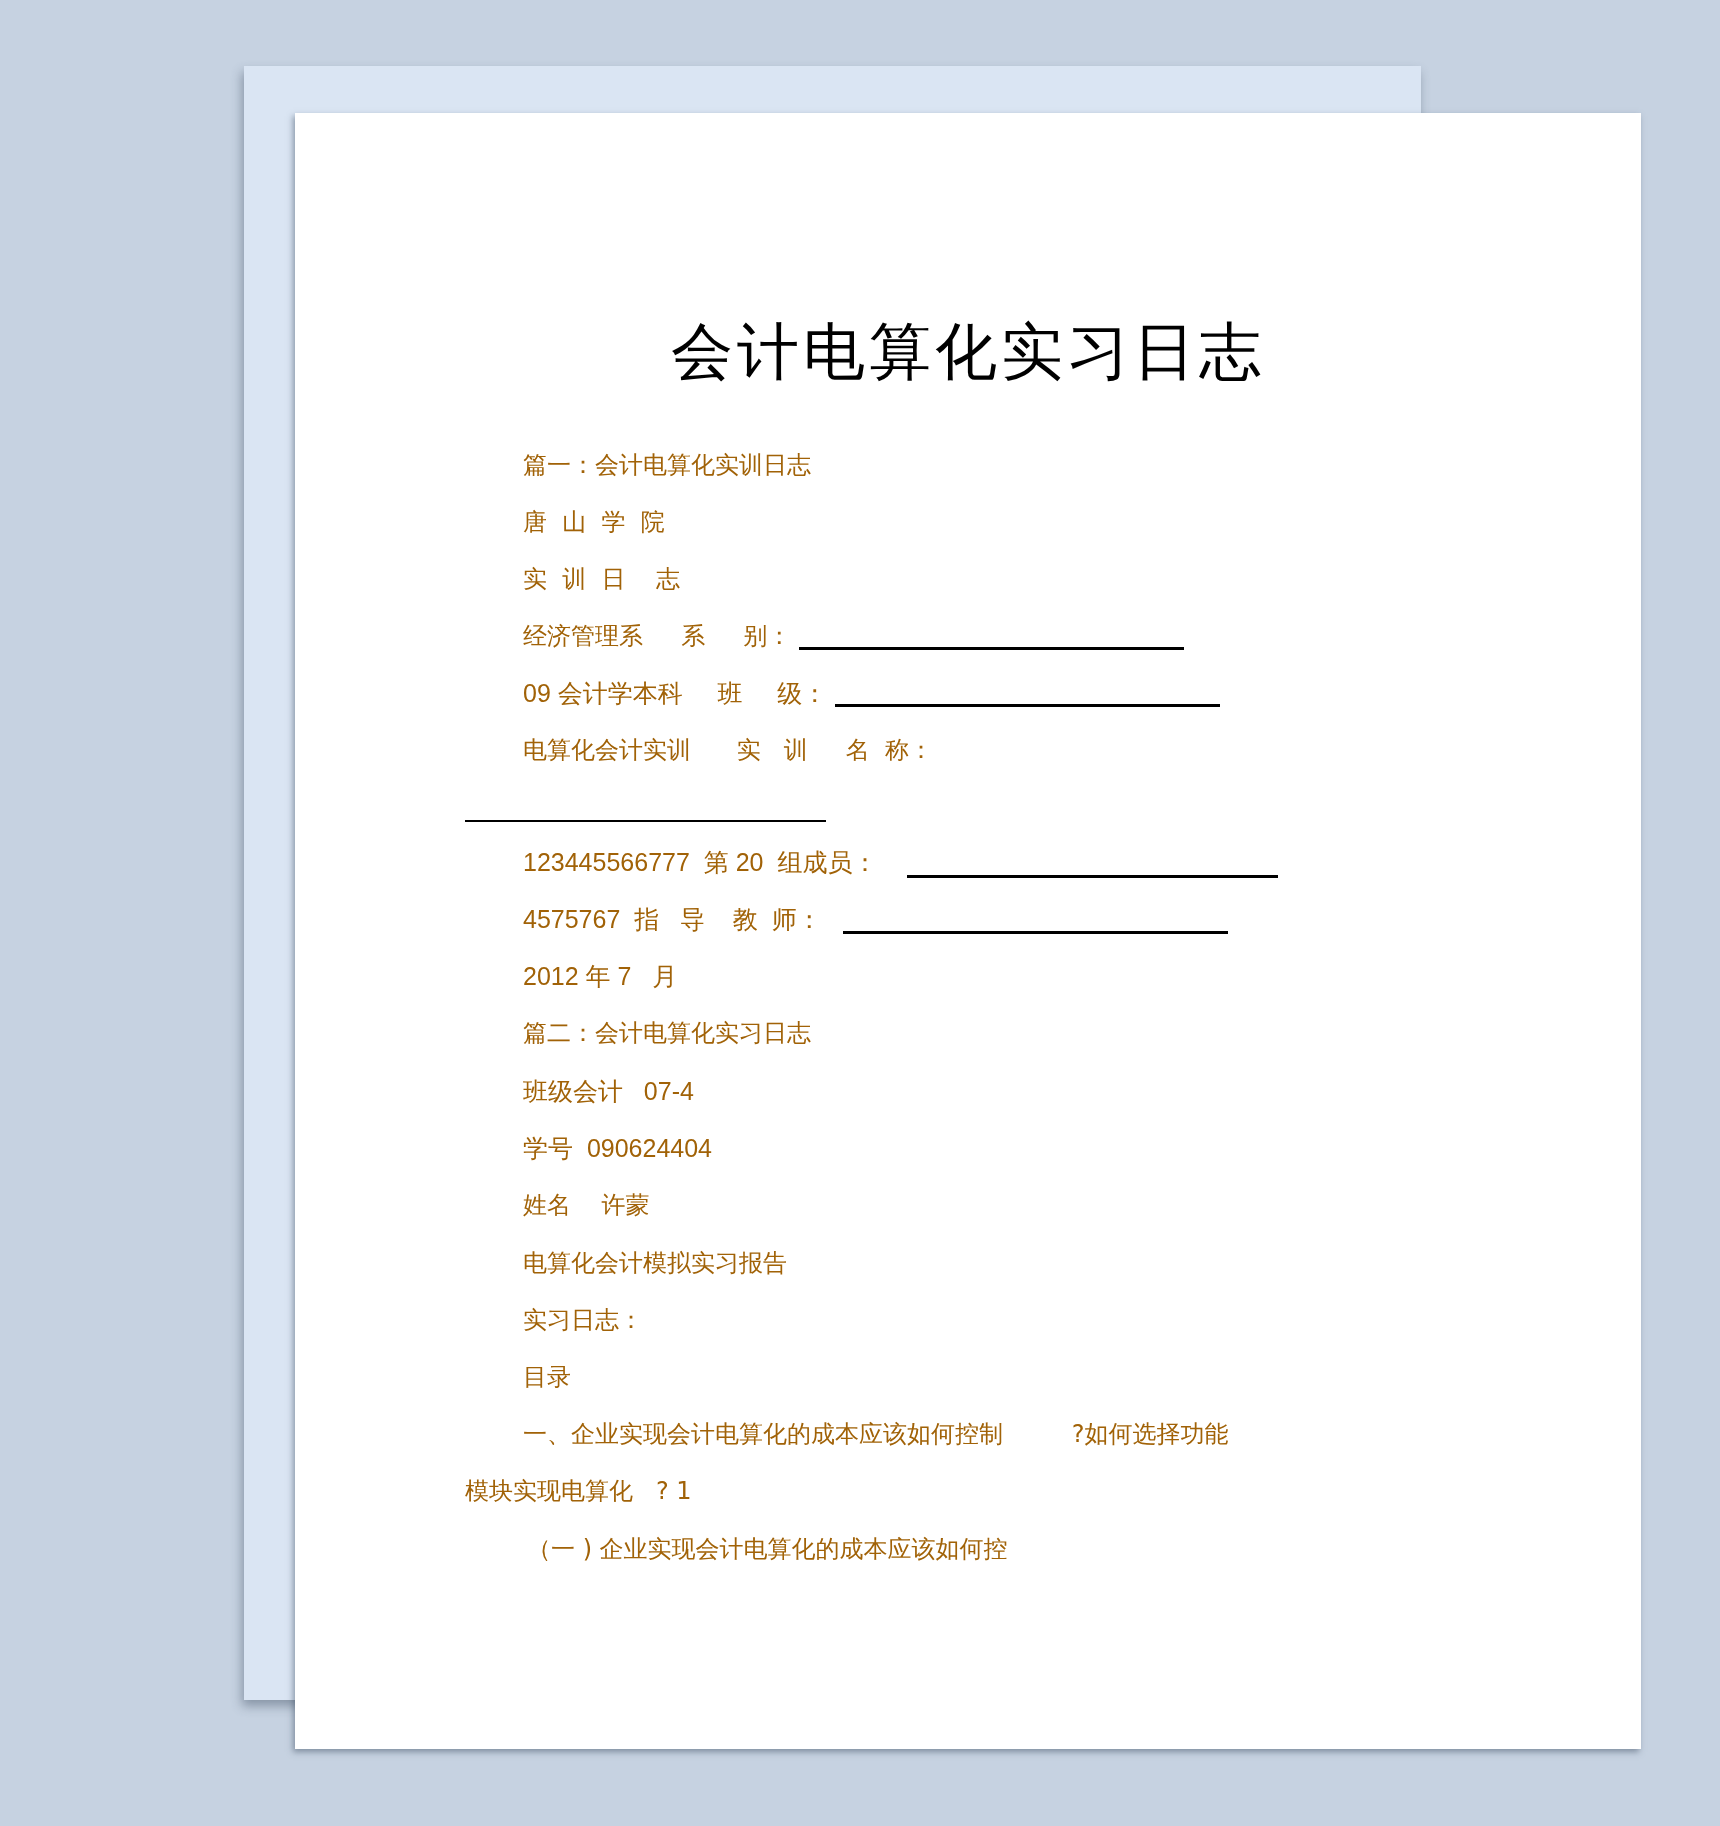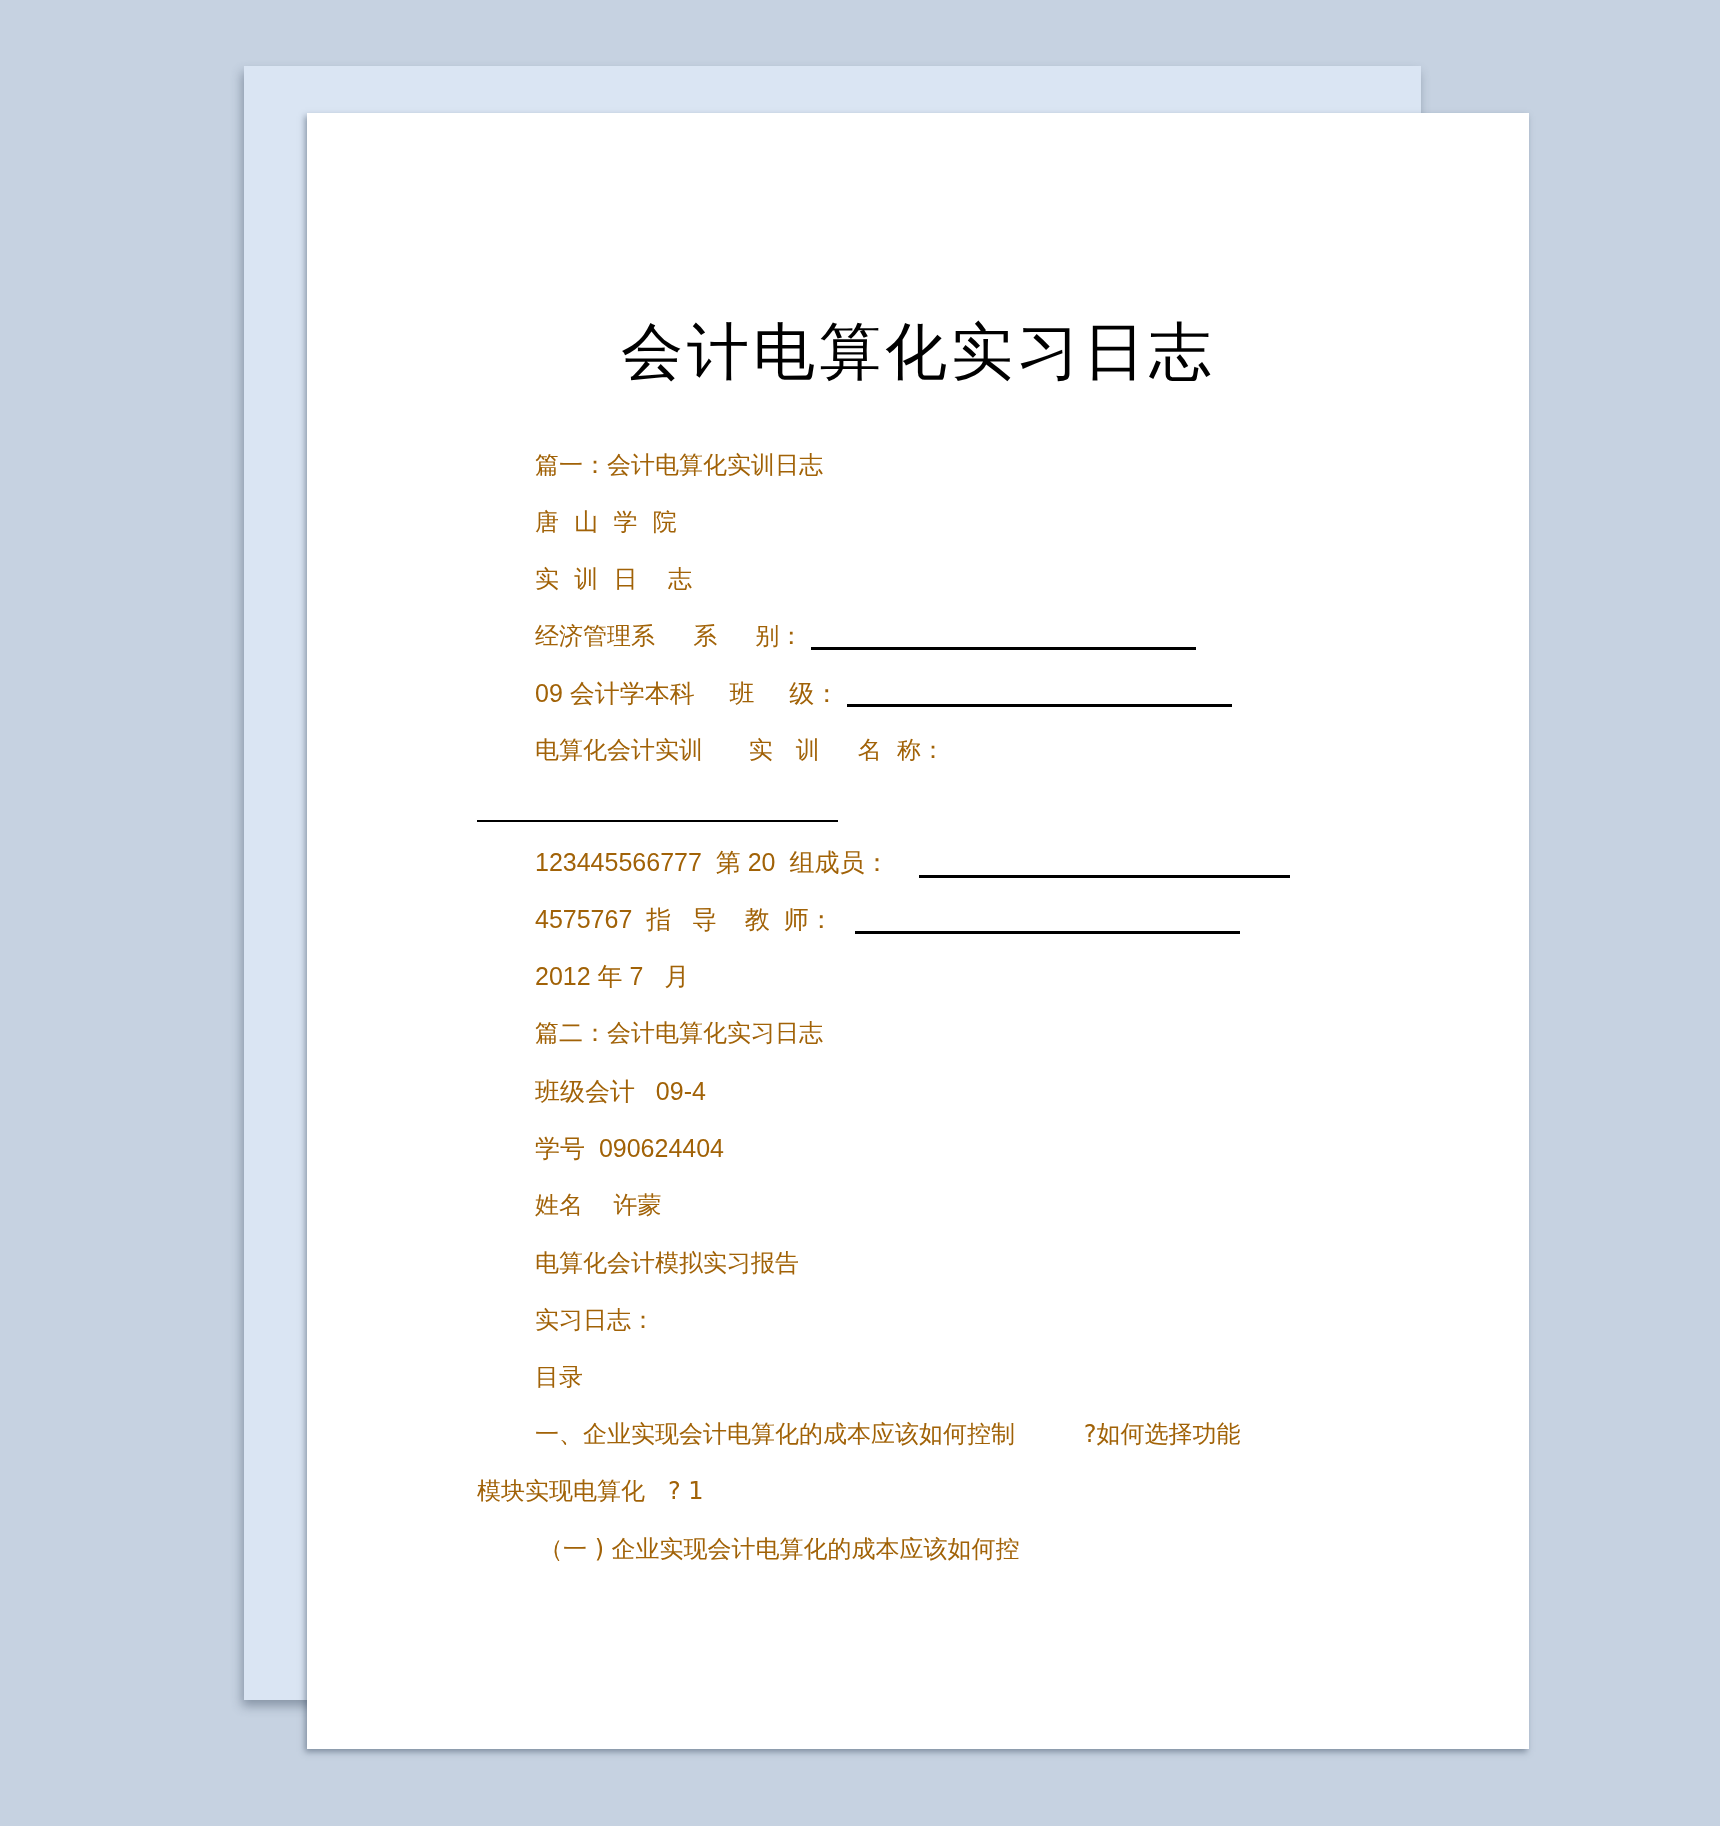--- a/index.html
+++ b/index.html
@@ -21,25 +21,24 @@
       top: 66px;
       width: 1177px;
       height: 1634px;
       background: #dae5f3;
       box-shadow: -2px 6px 10px rgba(60, 75, 95, 0.45);
     }
     .front-page {
       position: absolute;
       left: 295px;
       top: 113px;
-      width: 1222px;
+      width: 1346px;
       height: 1636px;
       background: #ffffff;
       box-shadow: -2px 3px 6px rgba(60, 75, 95, 0.5);
-      margin-left: 12px;
     }
     .doc-title {
       position: absolute;
       left: 0;
       width: 100%;
       top: 208px;
       text-align: center;
       font-family: "DejaVu Serif", "Liberation Serif", serif;
       font-size: 62px;
       letter-spacing: 4px;
@@ -89,21 +88,21 @@
   <div class="underline thin" style="left:170px; top:707px; width:361px;"></div>
 
   <div class="line num" style="left:228px; top:734px;">123445566777  第 20  组成员：</div>
   <div class="underline" style="left:612px; top:762px; width:371px;"></div>
 
   <div class="line num" style="left:228px; top:791px;">4575767  指   导    教  师：</div>
   <div class="underline" style="left:548px; top:818px; width:385px;"></div>
 
   <div class="line num" style="left:228px; top:848px;">2012 年 7   月</div>
   <div class="line" style="left:228px; top:905px;">篇二：会计电算化实习日志</div>
-  <div class="line num" style="left:228px; top:963px;">班级会计   09-4</div>
+  <div class="line num" style="left:228px; top:963px;">班级会计   07-4</div>
   <div class="line num" style="left:228px; top:1020px;">学号  090624404</div>
   <div class="line" style="left:228px; top:1077px;">姓名    许蒙</div>
   <div class="line" style="left:228px; top:1135px;">电算化会计模拟实习报告</div>
   <div class="line" style="left:228px; top:1192px;">实习日志：</div>
   <div class="line" style="left:228px; top:1249px;">目录</div>
   <div class="line" style="left:228px; top:1306px;">一、企业实现会计电算化的成本应该如何控制         ?如何选择功能</div>
   <div class="line" style="left:170px; top:1363px;">模块实现电算化   ? 1</div>
   <div class="line" style="left:232px; top:1421px;">（一 ) 企业实现会计电算化的成本应该如何控</div>
 </div>
 

